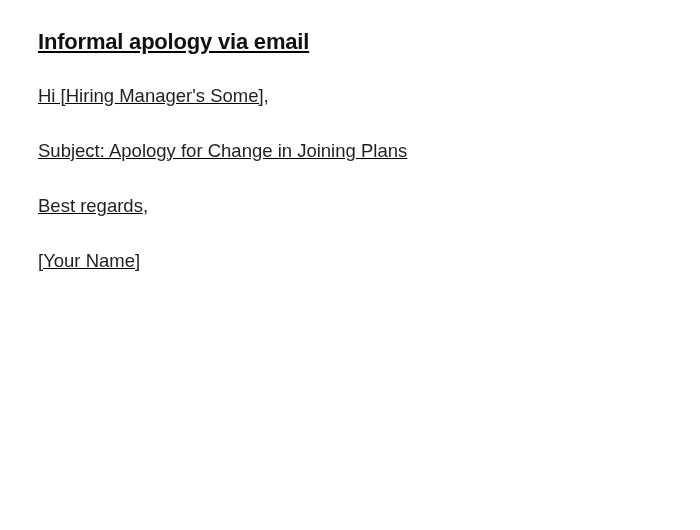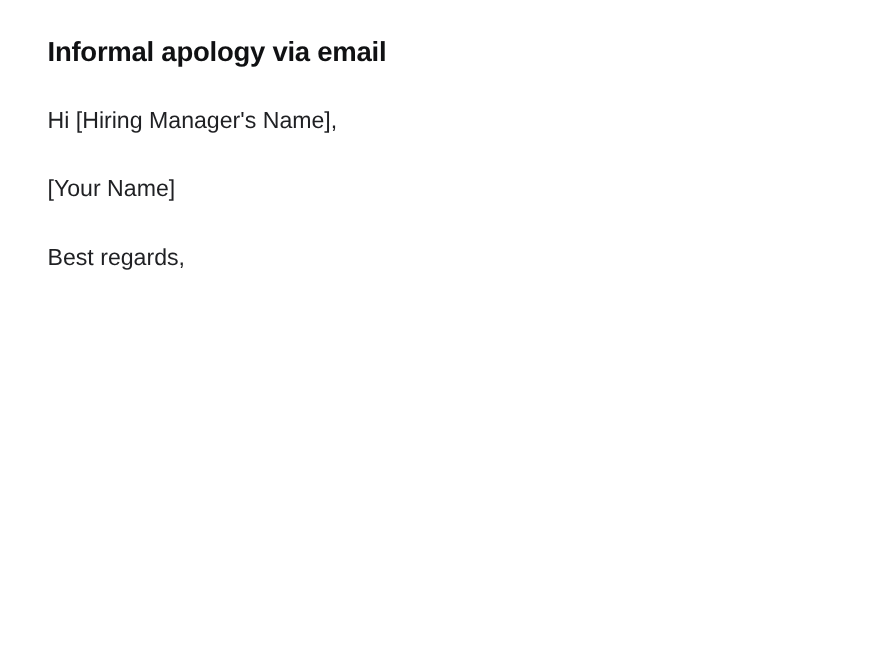--- a/index.html
+++ b/index.html
@@ -12,20 +12,21 @@
     width: 700px;
     height: 530px;
     background: var(--page-bg, #ffffff);
     overflow: hidden;
     font-family: "Liberation Sans", "DejaVu Sans", sans-serif;
   }
   .content {
     padding: 28px 40px 0 38px;
     max-width: 620px;
     box-sizing: border-box;
+    text-decoration: underline;
   }
   .doc-title {
     margin: 0 0 22px 0;
     font-size: 22px;
     font-weight: 700;
     line-height: 1.25;
     letter-spacing: -0.2px;
     color: var(--title-color, #101113);
   }
   .doc-paragraph {
@@ -38,22 +39,23 @@
     max-width: 585px;
   }
 </style>
 </head>
 <body>
 
 <div class="page" style="--page-bg: #ffffff; --title-color: #101113; --body-color: #1f2023;">
   <div class="content">
     <h1 class="doc-title">Informal apology via email</h1>
 
-    <p class="doc-paragraph">Hi [Hiring Manager's Name],</p>
+    <p class="doc-paragraph">Hi [Hiring Manager's Some],</p>
+
+    <p class="doc-paragraph">Subject: Apology for Change in Joining Plans</p>
 
 
 
+    <p class="doc-paragraph">Best regards,</p>
 
     <p class="doc-paragraph">[Your Name]</p>
-
-    <p class="doc-paragraph">Best regards,</p>
   </div>
 </div>
 
 </body></html>

